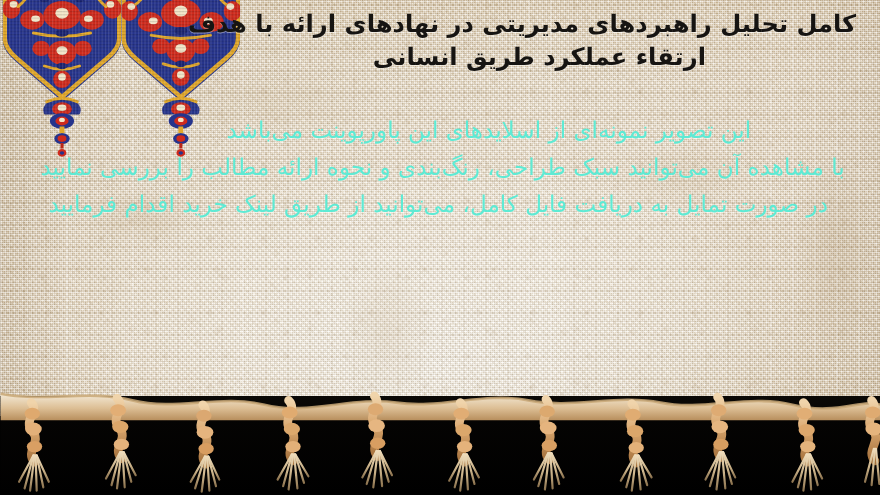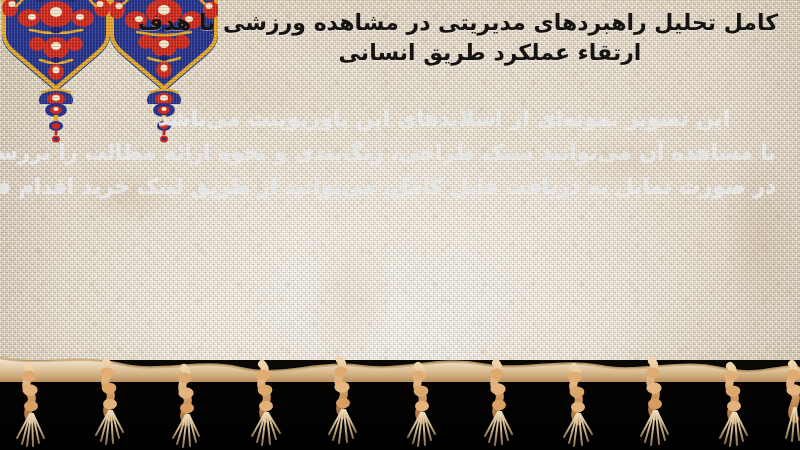--- a/index.html
+++ b/index.html
@@ -130,24 +130,24 @@
     direction: rtl;
     text-shadow: 0 1px 0 rgba(255,252,244,0.40);
   }
   .title-line { display: block; white-space: nowrap; }
 
   .body-block {
     position: absolute;
     right: 24px;
     top: 108px;
     width: 756px;
-    color: #e5e5e5;
+    color: #5eead4;
     font-size: 21px;
     line-height: 1.0;
-    font-weight: 700;
+    font-weight: 400;
     direction: rtl;
     text-shadow: 0 1px 0 rgba(255,252,244,0.38);
   }
   .body-line {
     display: block;
     white-space: nowrap;
     margin-bottom: 13px;
   }
   .body-line.l1 { text-align: center; padding-left: 92px; }
   .body-line.l2 { text-align: center; padding-left: 8px; }
@@ -532,21 +532,21 @@
             <path d="M4,44 L-4,74"></path>
               <path d="M5,44 L2,77"></path>
               <path d="M6,44 L9,76"></path>
           </g>
         </g>
       </g>
     </svg>
   </div>
 
   <div class="title-block">
-    <span class="title-line">کامل تحلیل راهبردهای مدیریتی در مشاهده ورزشی با هدف</span>
+    <span class="title-line">کامل تحلیل راهبردهای مدیریتی در نهادهای ارائه با هدف</span>
     <span class="title-line">ارتقاء عملکرد طریق انسانی</span>
   </div>
 
   <div class="body-block">
     <span class="body-line l1">این تصویر نمونه‌ای از اسلایدهای این پاورپوینت می‌باشد</span>
     <span class="body-line l2">با مشاهده آن می‌توانید سبک طراحی، رنگ‌بندی و نحوه ارائه مطالب را بررسی نمایید</span>
     <span class="body-line l3">در صورت تمایل به دریافت فایل کامل، می‌توانید از طریق لینک خرید اقدام فرمایید</span>
   </div>
 
 </div>

